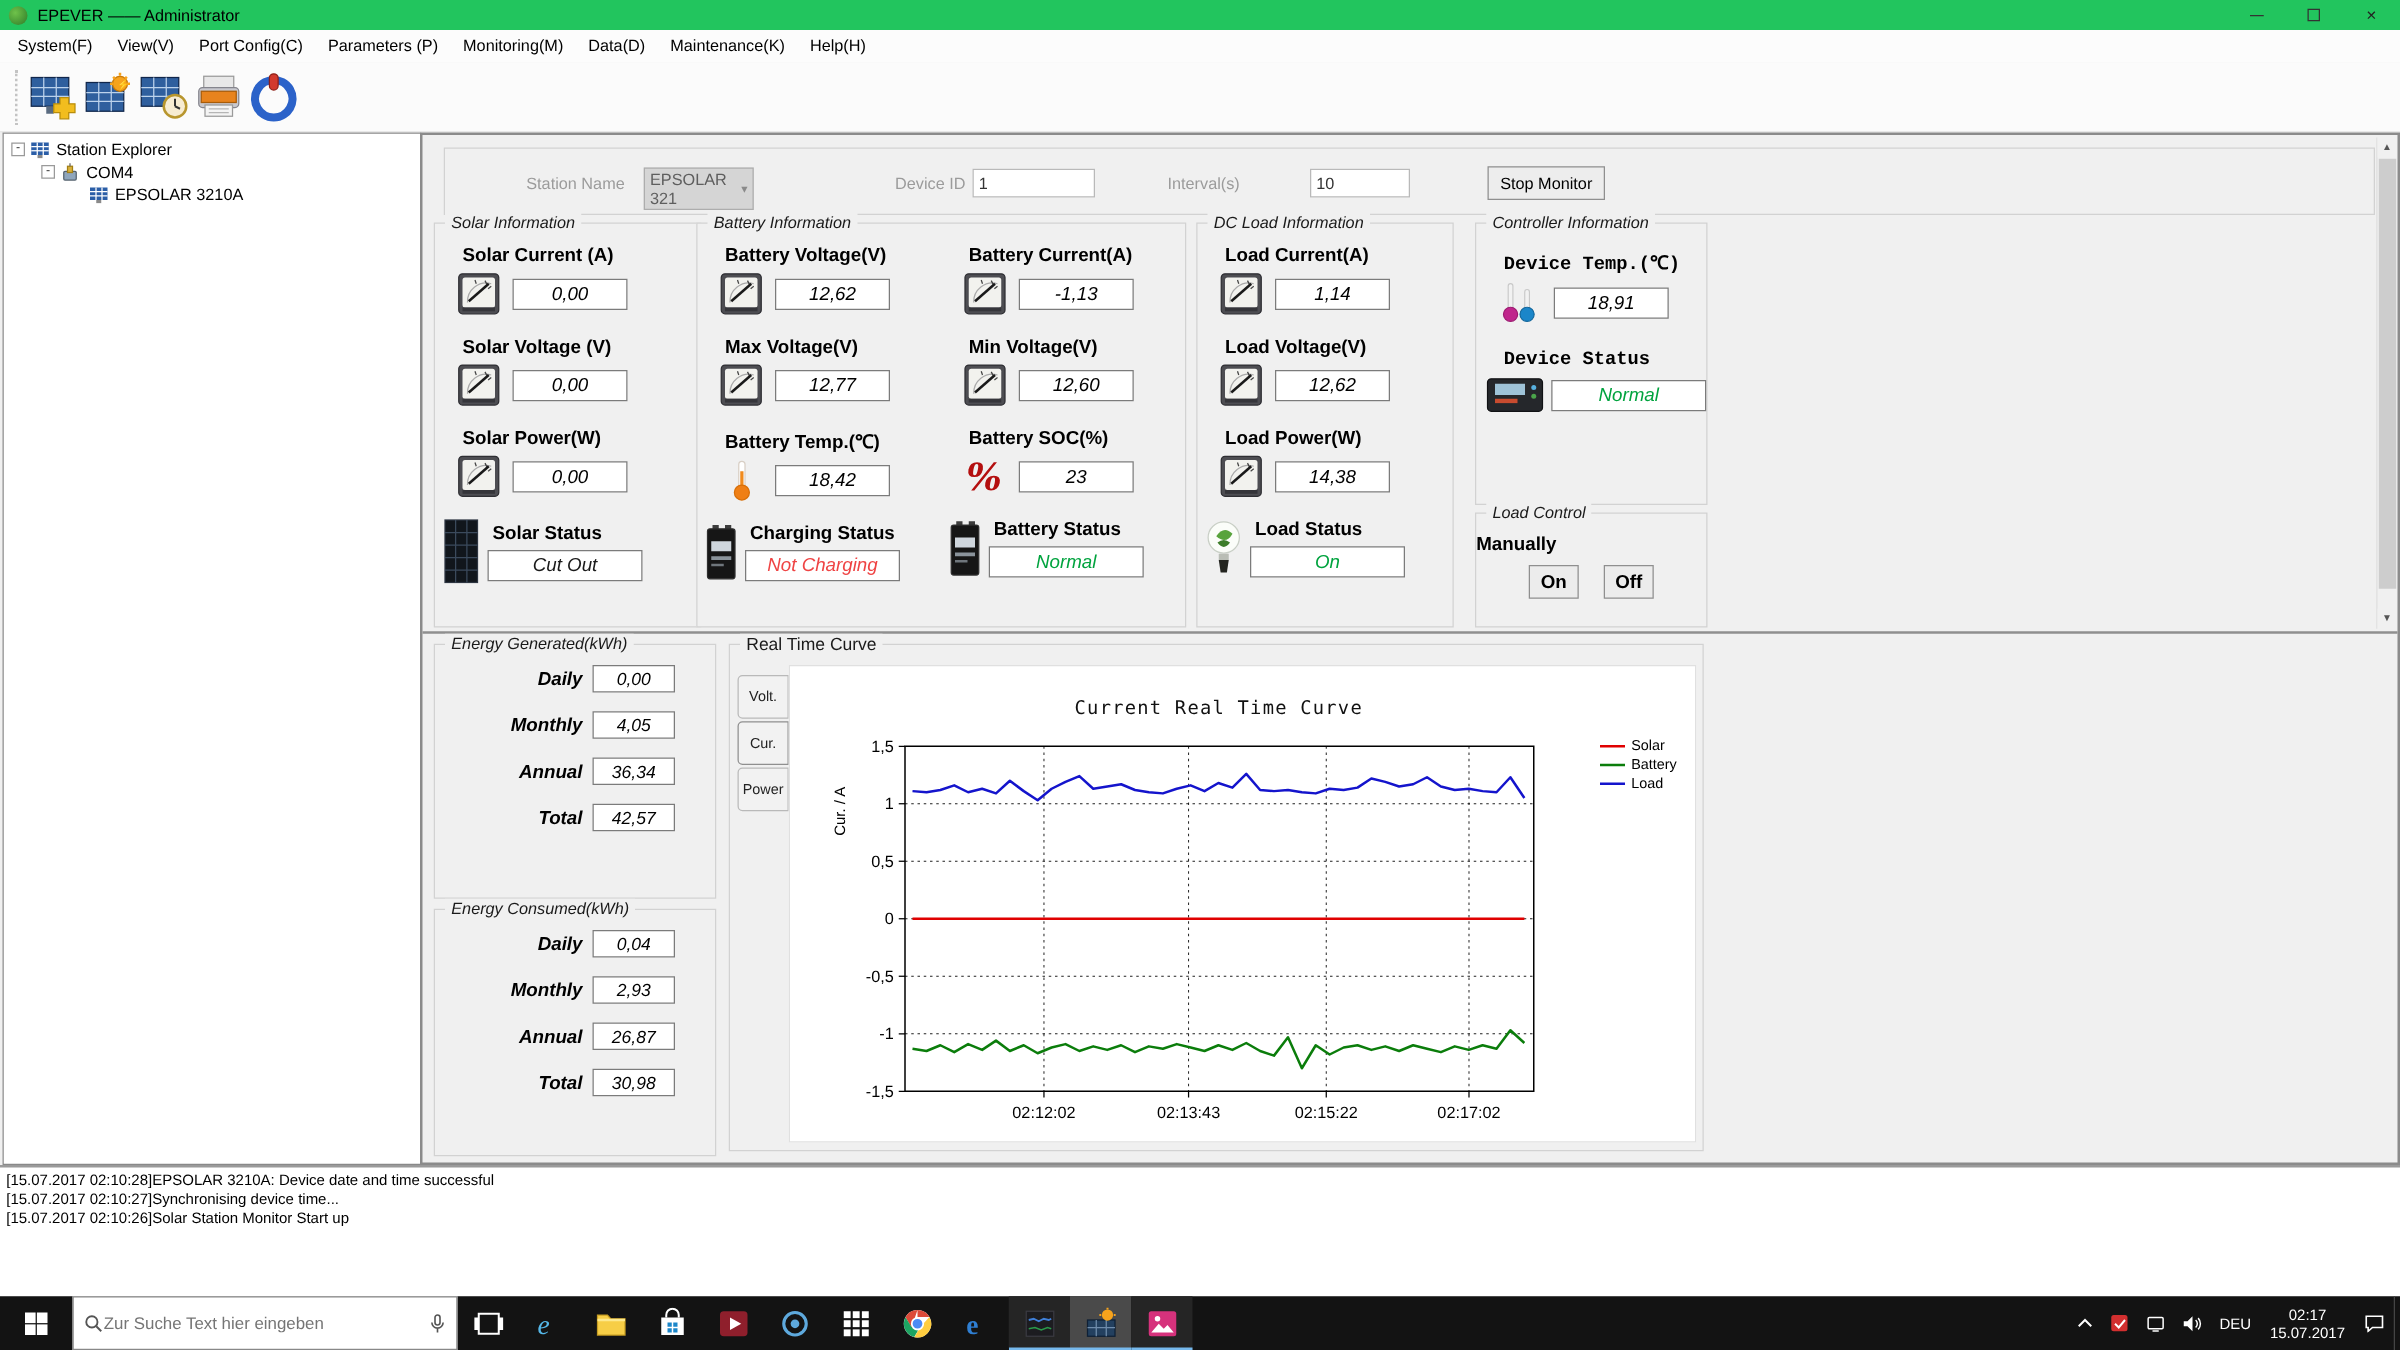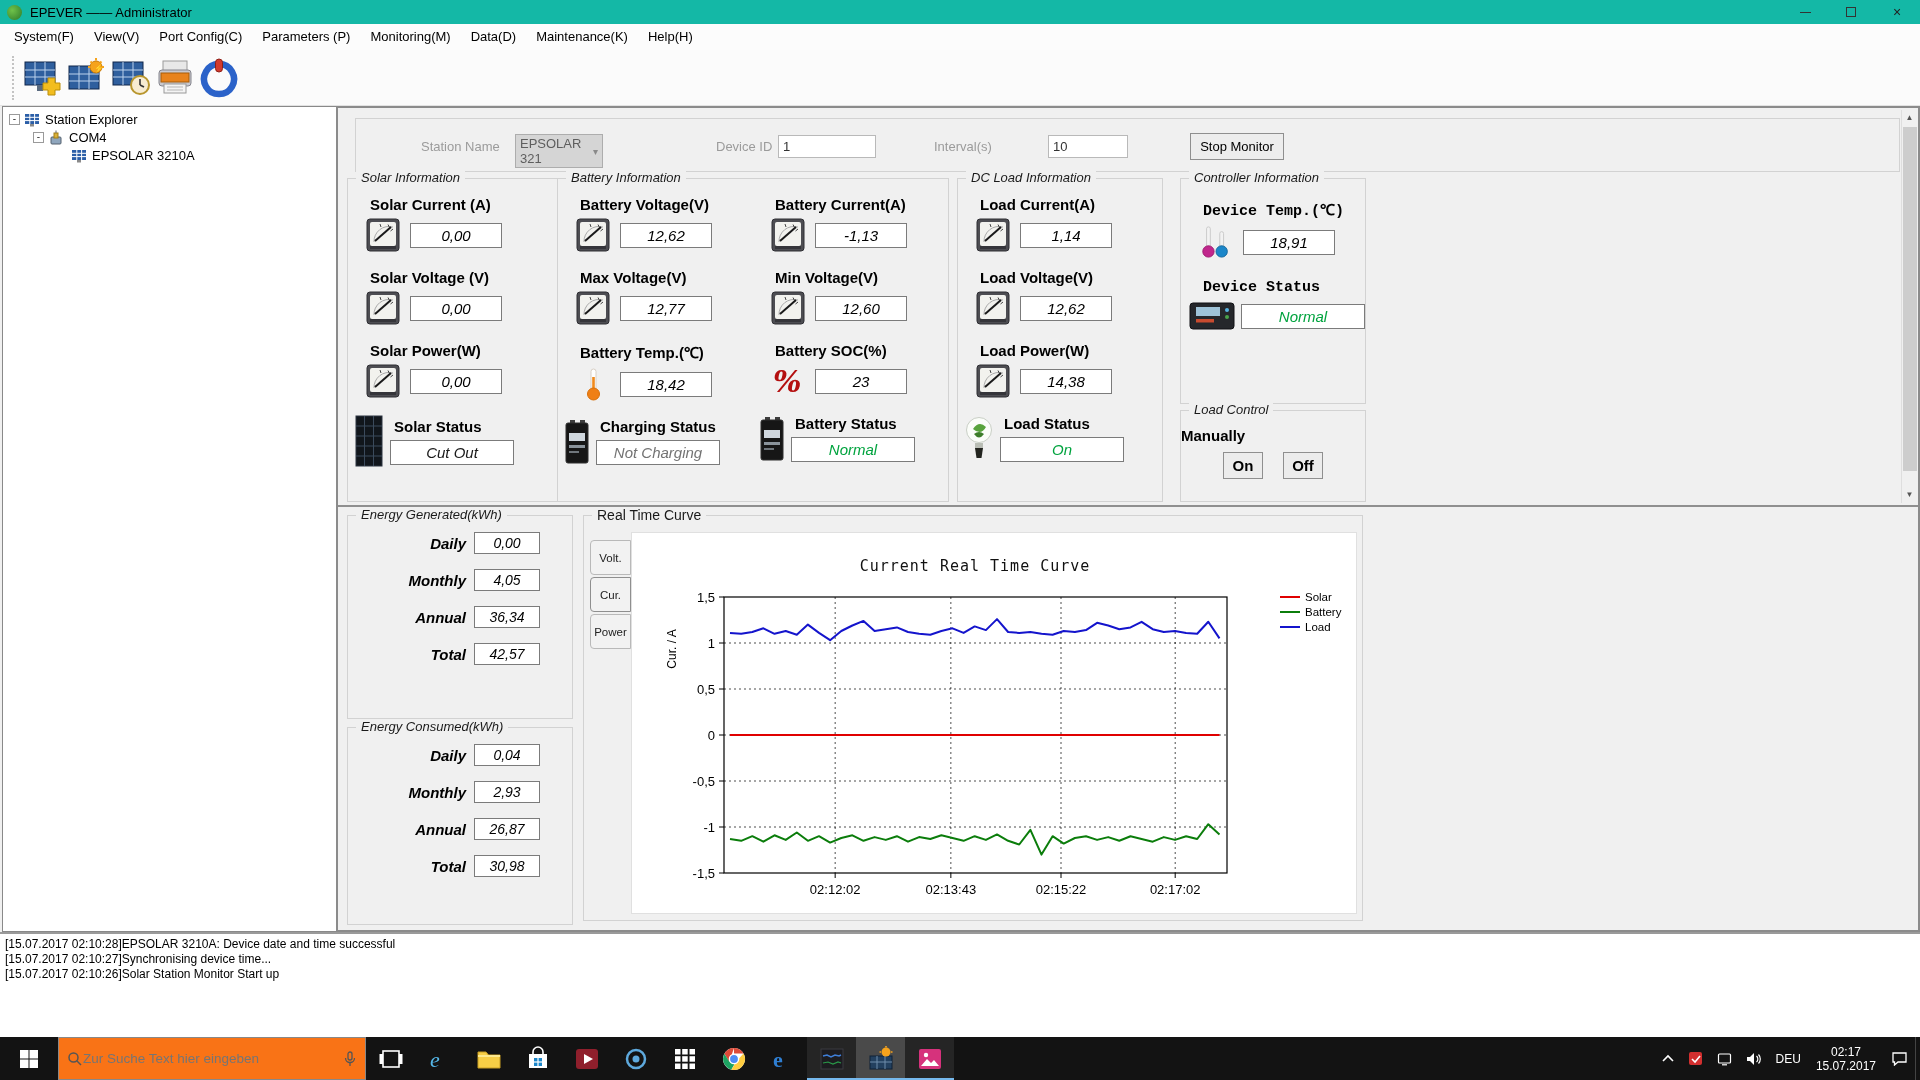--- a/index.html
+++ b/index.html
@@ -1,20 +1,20 @@
 <!DOCTYPE html>
 <html><head>
 <meta charset="utf-8">
 <style>
   * { box-sizing: border-box; margin:0; padding:0; }
   html,body { width:1920px; height:1080px; overflow:hidden; }
   body { font-family:"Liberation Sans", sans-serif; background:#f0f0f0; position:relative; color:#000; }
 
   
-  #titlebar { position:absolute; left:0; top:0; width:1920px; height:24px; background:#14b8a6; display:flex; align-items:center; }
+  #titlebar { position:absolute; left:0; top:0; width:1920px; height:24px; background:#22c55e; display:flex; align-items:center; }
   #app-logo { width:15px; height:15px; border-radius:50%; background:radial-gradient(circle at 35% 35%, #6fc24a, #2d7a28); margin:0 8px 0 7px; }
   #win-title { font-size:13px; }
   #win-btns { margin-left:auto; display:flex; height:100%; }
   .winbtn { width:46px; height:24px; display:flex; align-items:center; justify-content:center; font-size:14px; color:#222; }
   .winbtn .min-glyph { width:11px; border-bottom:1px solid #333; height:1px; }
   .winbtn .max-glyph { width:10px; height:10px; border:1px solid #333; }
 
   #menubar { position:absolute; left:0; top:24px; width:1920px; height:26px; background:#fcfcfc; display:flex; align-items:center; padding-left:4px; }
   .menu-item { font-size:13px; padding:0 10px; line-height:26px; }
 
@@ -95,21 +95,21 @@
   #legend { position:absolute; left:648px; top:56px; font-size:11.5px; }
   .legrow { display:flex; align-items:center; height:15px; }
   .legend-swatch { width:20px; height:2px; margin-right:5px; display:inline-block; }
 
   
   #log { position:absolute; left:0; top:932px; width:1920px; height:105px; background:#fff; border-top:2px solid #9a9a9a; padding:3px 5px; font-size:12px; line-height:15px; }
 
   
   #taskbar { position:absolute; left:0; top:1037px; width:1920px; height:43px; background:#131313; display:flex; align-items:stretch; color:#fff; }
   #start-btn { width:58px; display:flex; align-items:center; justify-content:center; }
-  #tb-search { width:308px; background:#f97316; border:1px solid #888; display:flex; align-items:center; padding:0 8px; }
+  #tb-search { width:308px; background:#ffffff; border:1px solid #888; display:flex; align-items:center; padding:0 8px; }
   #tb-search input { flex:1; border:none; outline:none; font-size:13.5px; color:#333; background:transparent; font-family:"Liberation Sans",sans-serif; }
   .tb-app { width:49px; display:flex; align-items:center; justify-content:center; position:relative; }
   .tb-app svg { width:26px; height:26px; }
   .tb-open { box-shadow: inset 0 -2px 0 #76b9ed; background:#252525; }
   .tb-active { background:#4a4a4a; }
   #tb-spacer { flex:1; }
   .tray-item { display:flex; align-items:center; justify-content:center; padding:0 7px; font-size:12px; }
   #tb-clock { flex-direction:column; line-height:14px; font-size:12px; align-items:center; justify-content:center; display:flex; padding:0 8px; }
   #tb-desk { width:5px; border-left:1px solid #444; }
 </style>
@@ -405,21 +405,21 @@
                   <rect x="6" y="1" width="5" height="4" fill="#3d3d3d"></rect>
                   <rect x="16" y="1" width="5" height="4" fill="#3d3d3d"></rect>
                   <rect x="2" y="4" width="22" height="40" rx="2" fill="#161616" stroke="#2f2f2f"></rect>
                   <rect x="5" y="14" width="16" height="8" fill="#cfd6dd"></rect>
                   <rect x="5" y="26" width="16" height="3" fill="#8a939b"></rect>
                   <rect x="5" y="32" width="10" height="2" fill="#6f767c"></rect>
                 </svg>
               </span>
             <div>
               <div class="flabel" style="margin-left:4px">Charging Status</div>
-              <span class="vbox wide" style="color: #737373;">Not Charging</span>
+              <span class="vbox wide" style="color: #ef4444;">Not Charging</span>
             </div>
           </div>
         </div>
         <div class="bcol">
           <div class="fblock">
             <div class="flabel">Battery Current(A)</div>
             <div class="frow">
               <span class="ficon">
                   <svg viewBox="0 0 34 34">
                     <rect x="1" y="1" width="32" height="32" rx="3" fill="#4d4d52" stroke="#2e2e33"></rect>

